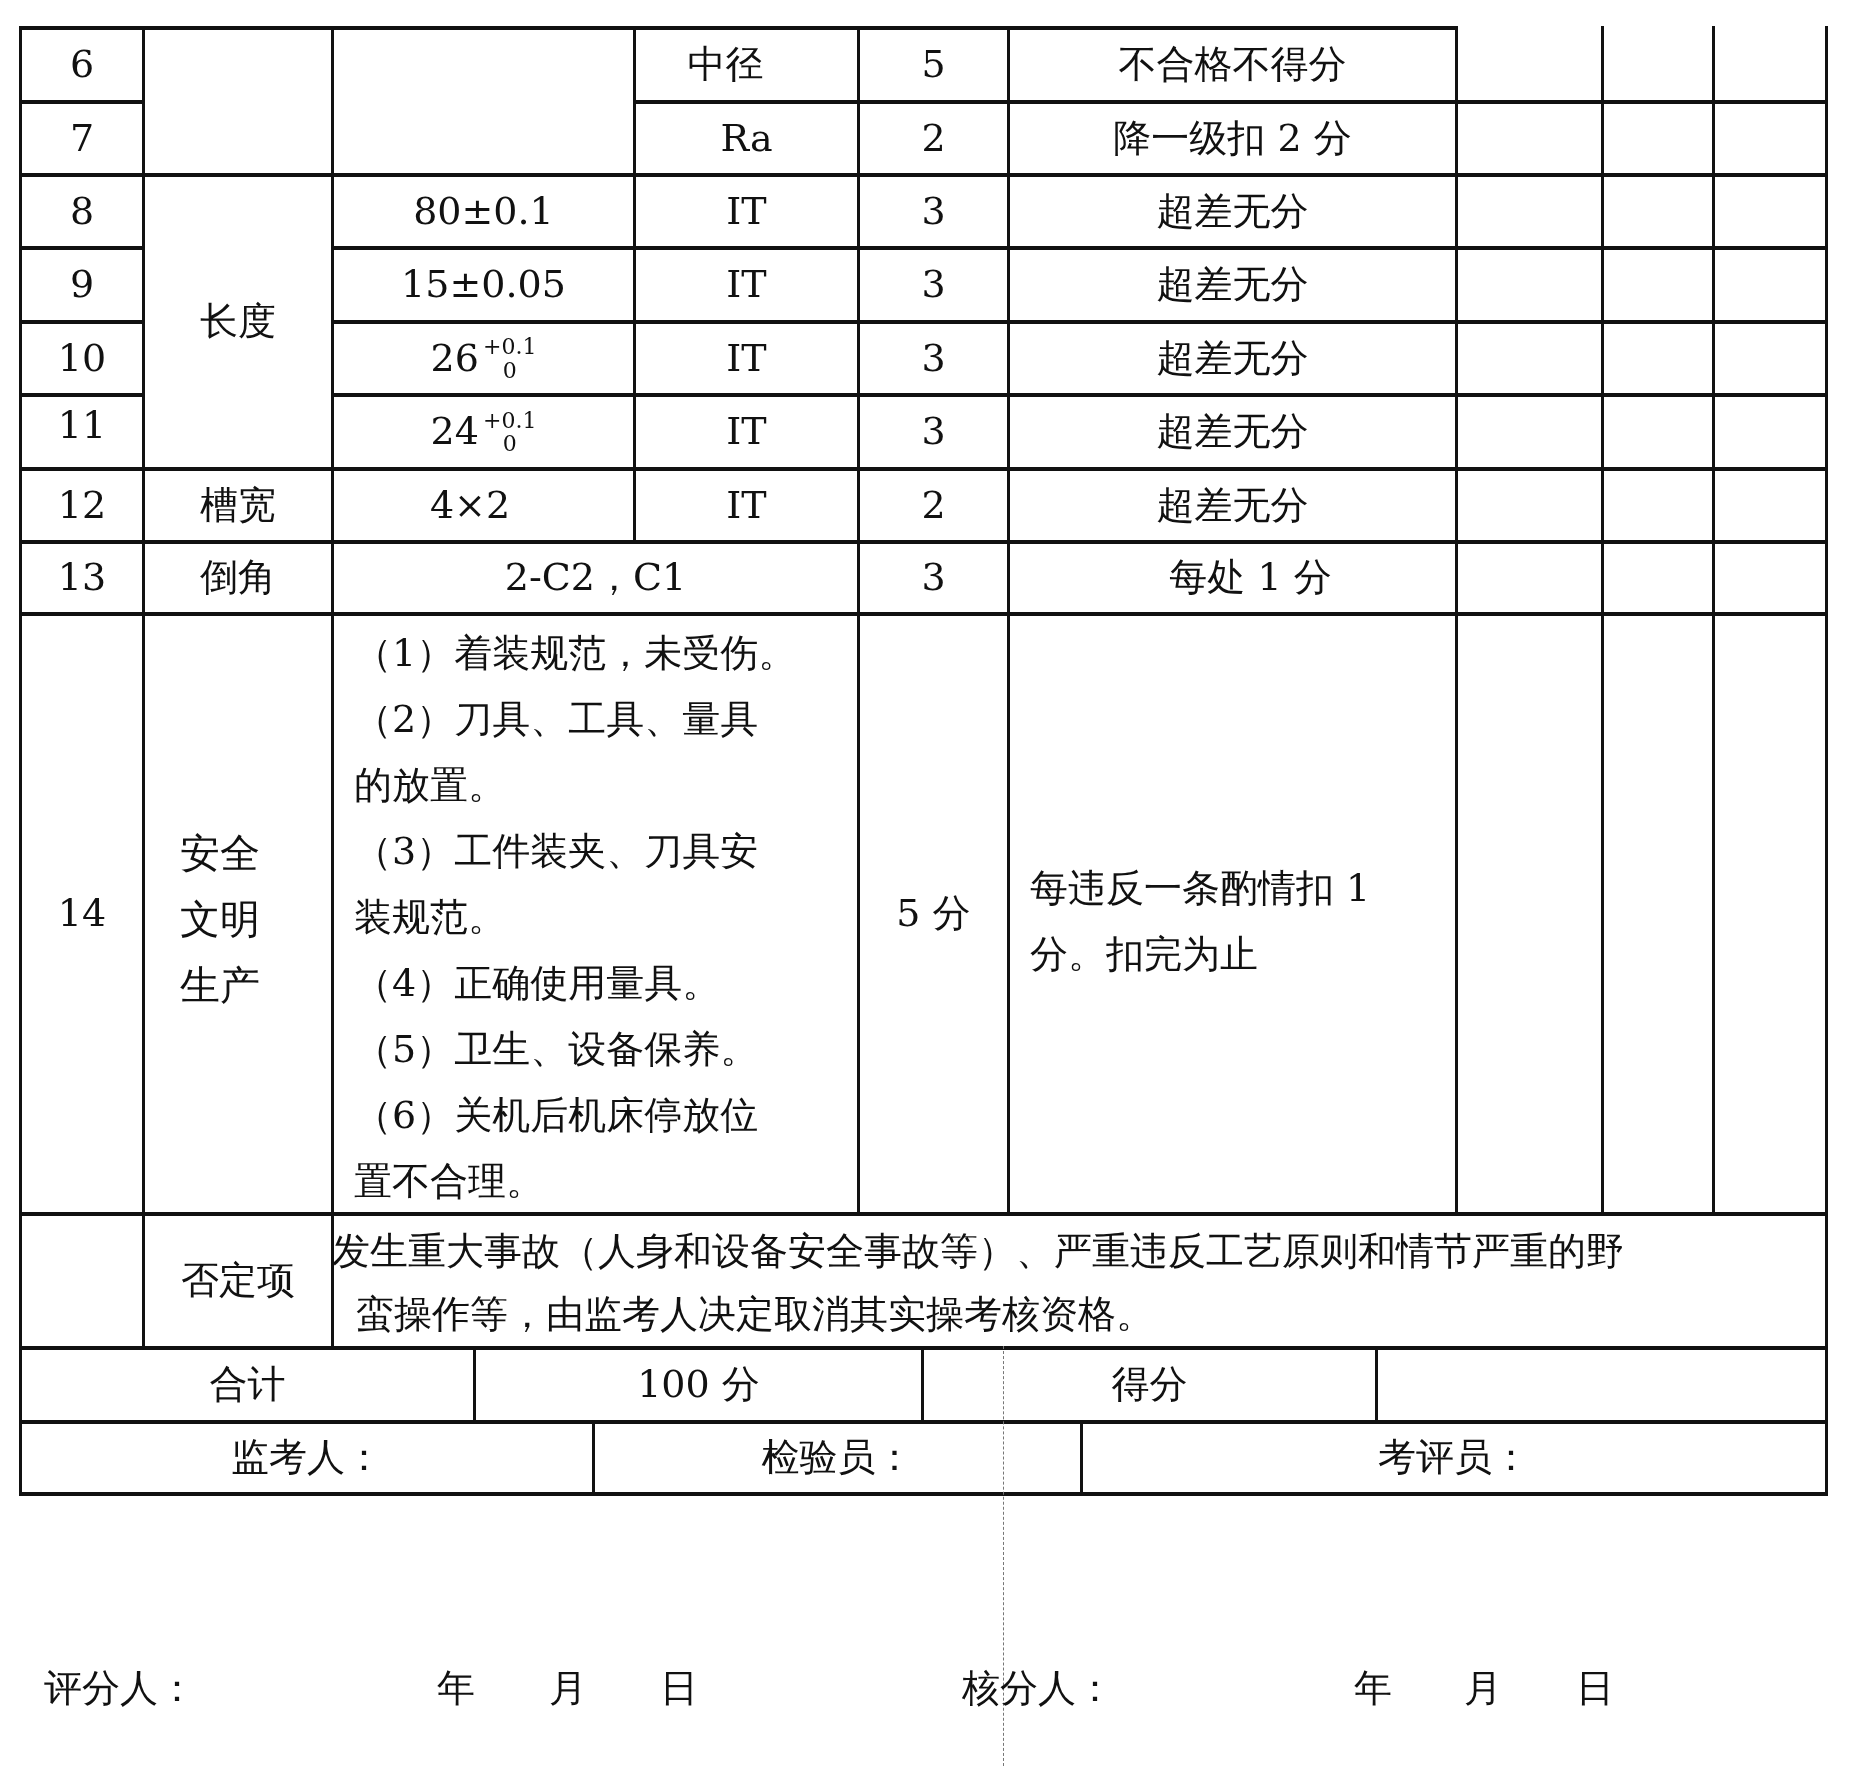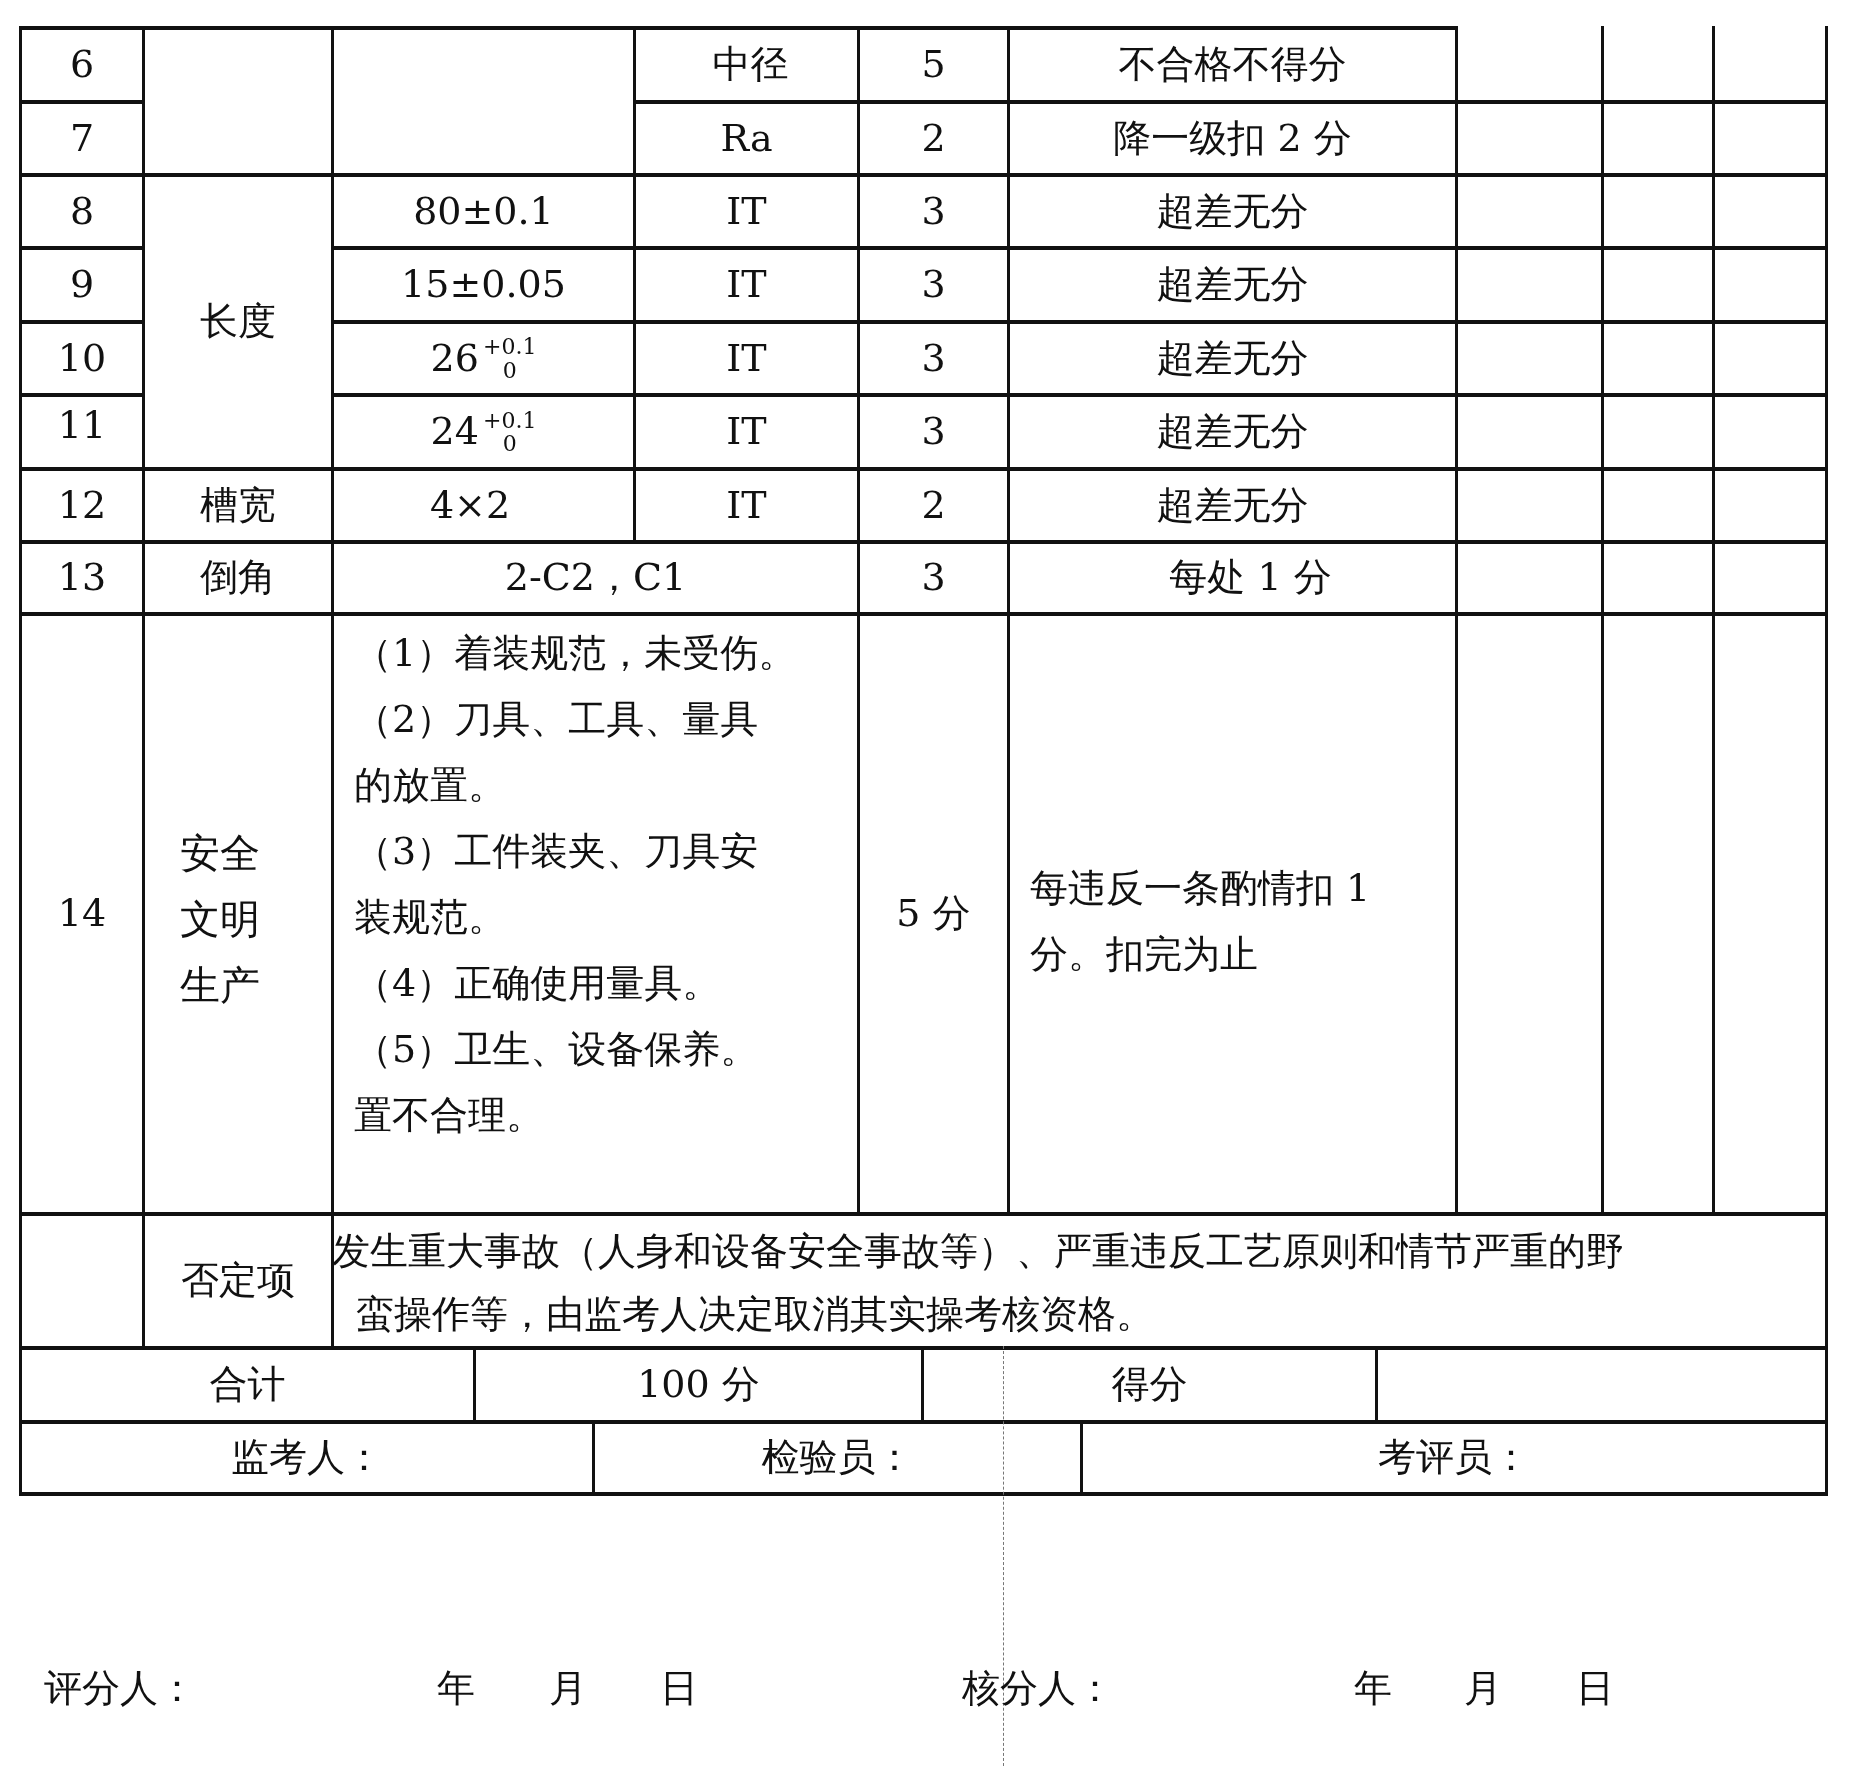--- a/index.html
+++ b/index.html
@@ -99,24 +99,25 @@
 <div class="cell" style="left:334px; top:471px; width:272px; height:69px;">4×2</div>
 <div class="cell" style="left:334px; top:544px; width:523px; height:68px;">2-C2，C1</div>
 <div class="block" style="left:354px; top:620px; width:500px;">
   <div>（1）着装规范，未受伤。</div>
   <div>（2）刀具、工具、量具</div>
   <div>的放置。</div>
   <div>（3）工件装夹、刀具安</div>
   <div>装规范。</div>
   <div>（4）正确使用量具。</div>
   <div>（5）卫生、设备保养。</div>
+  <div>（6）关机后机床停放位</div>
   <div>置不合理。</div>
 </div>
 
-<div class="cell" style="left:640px; top:30px; width:221px; height:70px;">中径</div>
+<div class="cell" style="left:615px; top:30px; width:221px; height:70px;">中径</div>
 <div class="cell" style="left:636px; top:104px; width:221px; height:69px;">Ra</div>
 <div class="cell" style="left:636px; top:177px; width:221px; height:69px;">IT</div>
 <div class="cell" style="left:636px; top:250px; width:221px; height:70px;">IT</div>
 <div class="cell" style="left:636px; top:324px; width:221px; height:69px;">IT</div>
 <div class="cell" style="left:636px; top:397px; width:221px; height:70px;">IT</div>
 <div class="cell" style="left:636px; top:471px; width:221px; height:69px;">IT</div>
 
 <div class="cell" style="left:860px; top:30px; width:147px; height:70px;">5</div>
 <div class="cell" style="left:860px; top:104px; width:147px; height:69px;">2</div>
 <div class="cell" style="left:860px; top:177px; width:147px; height:69px;">3</div>

